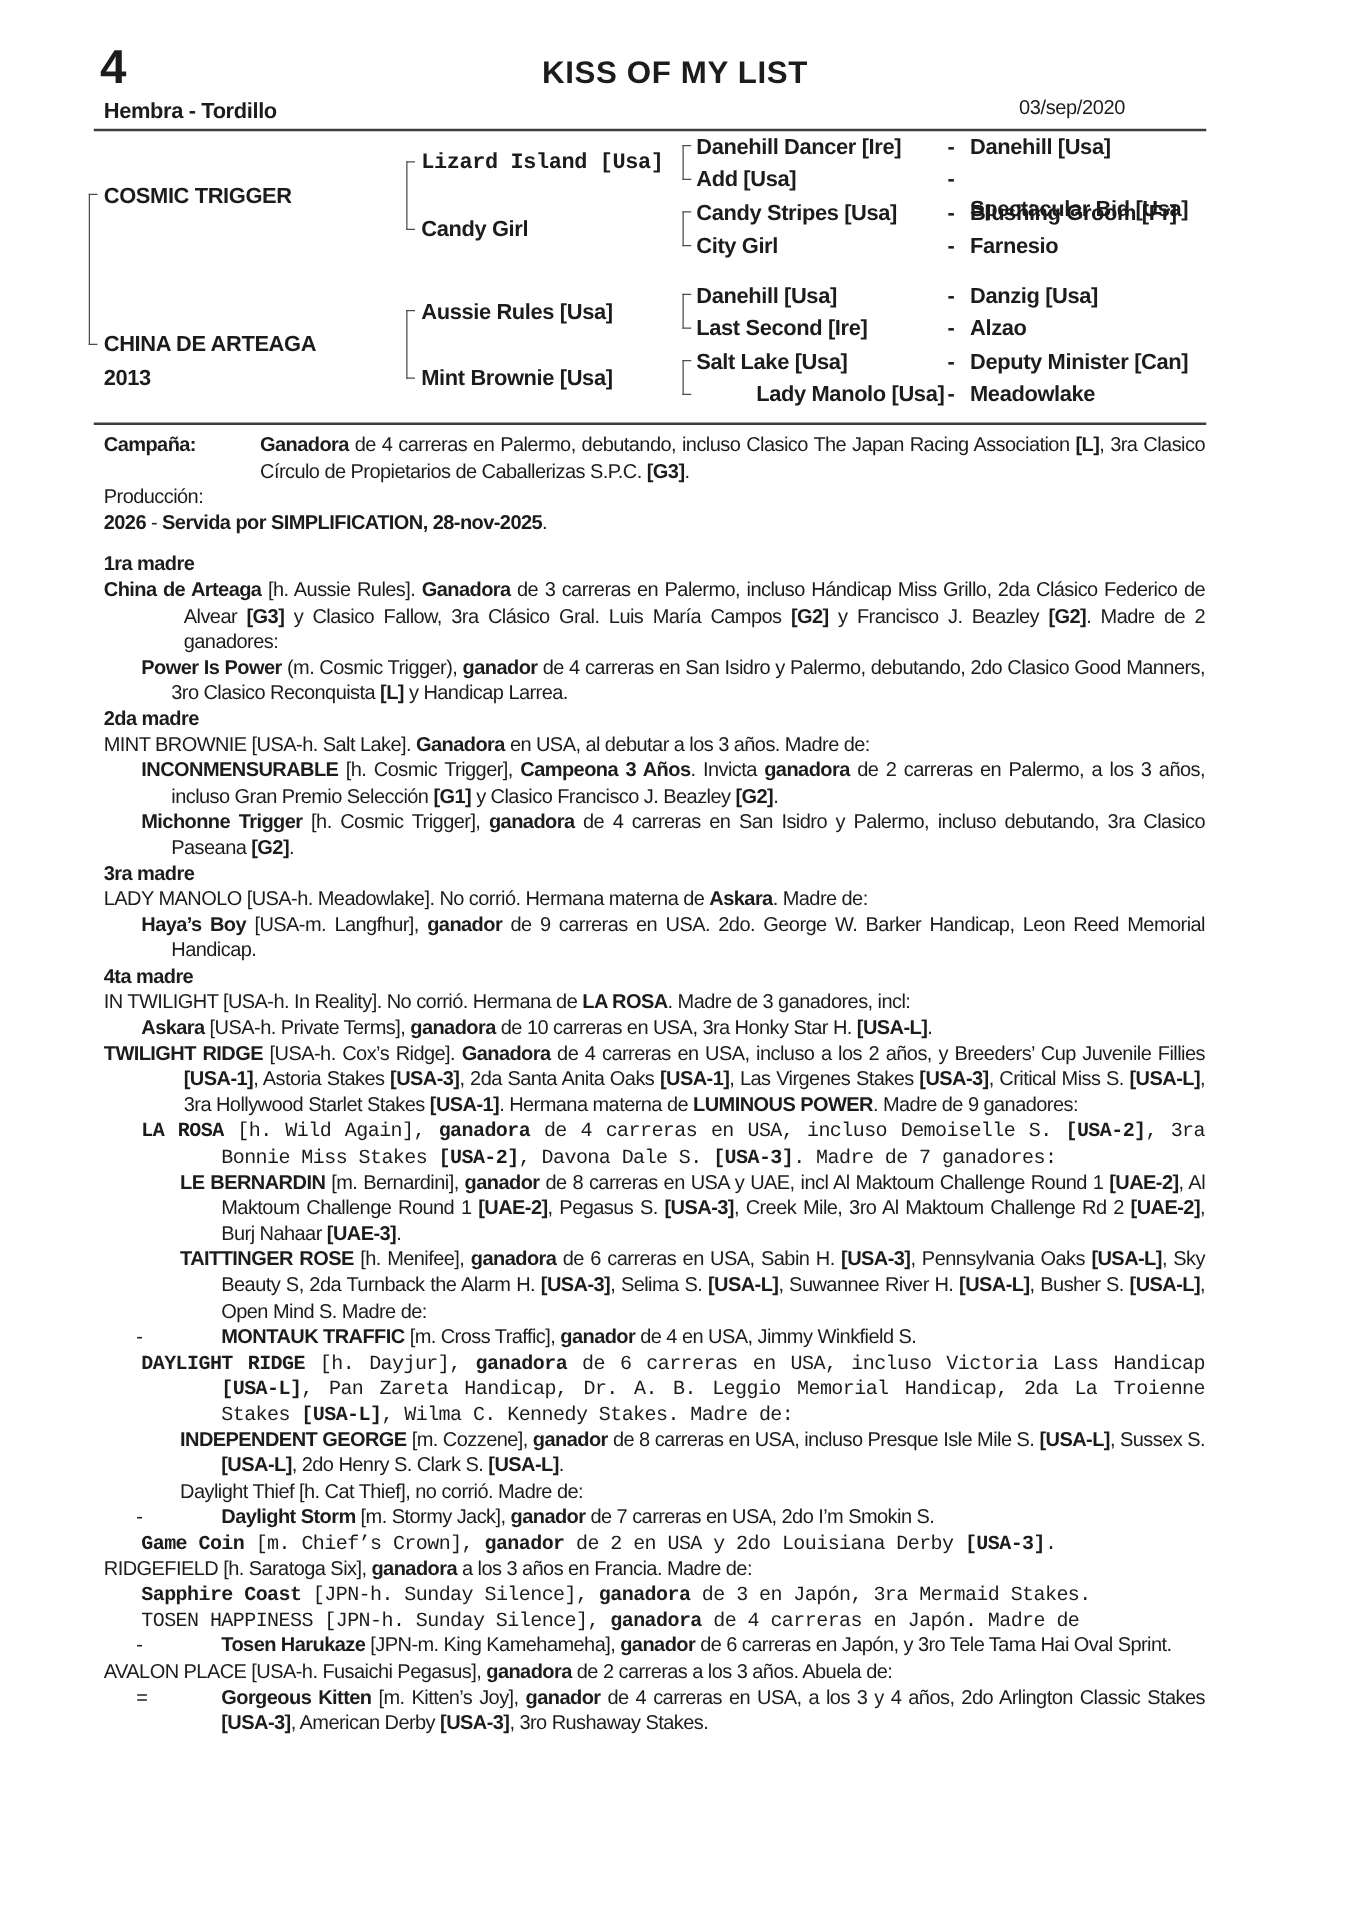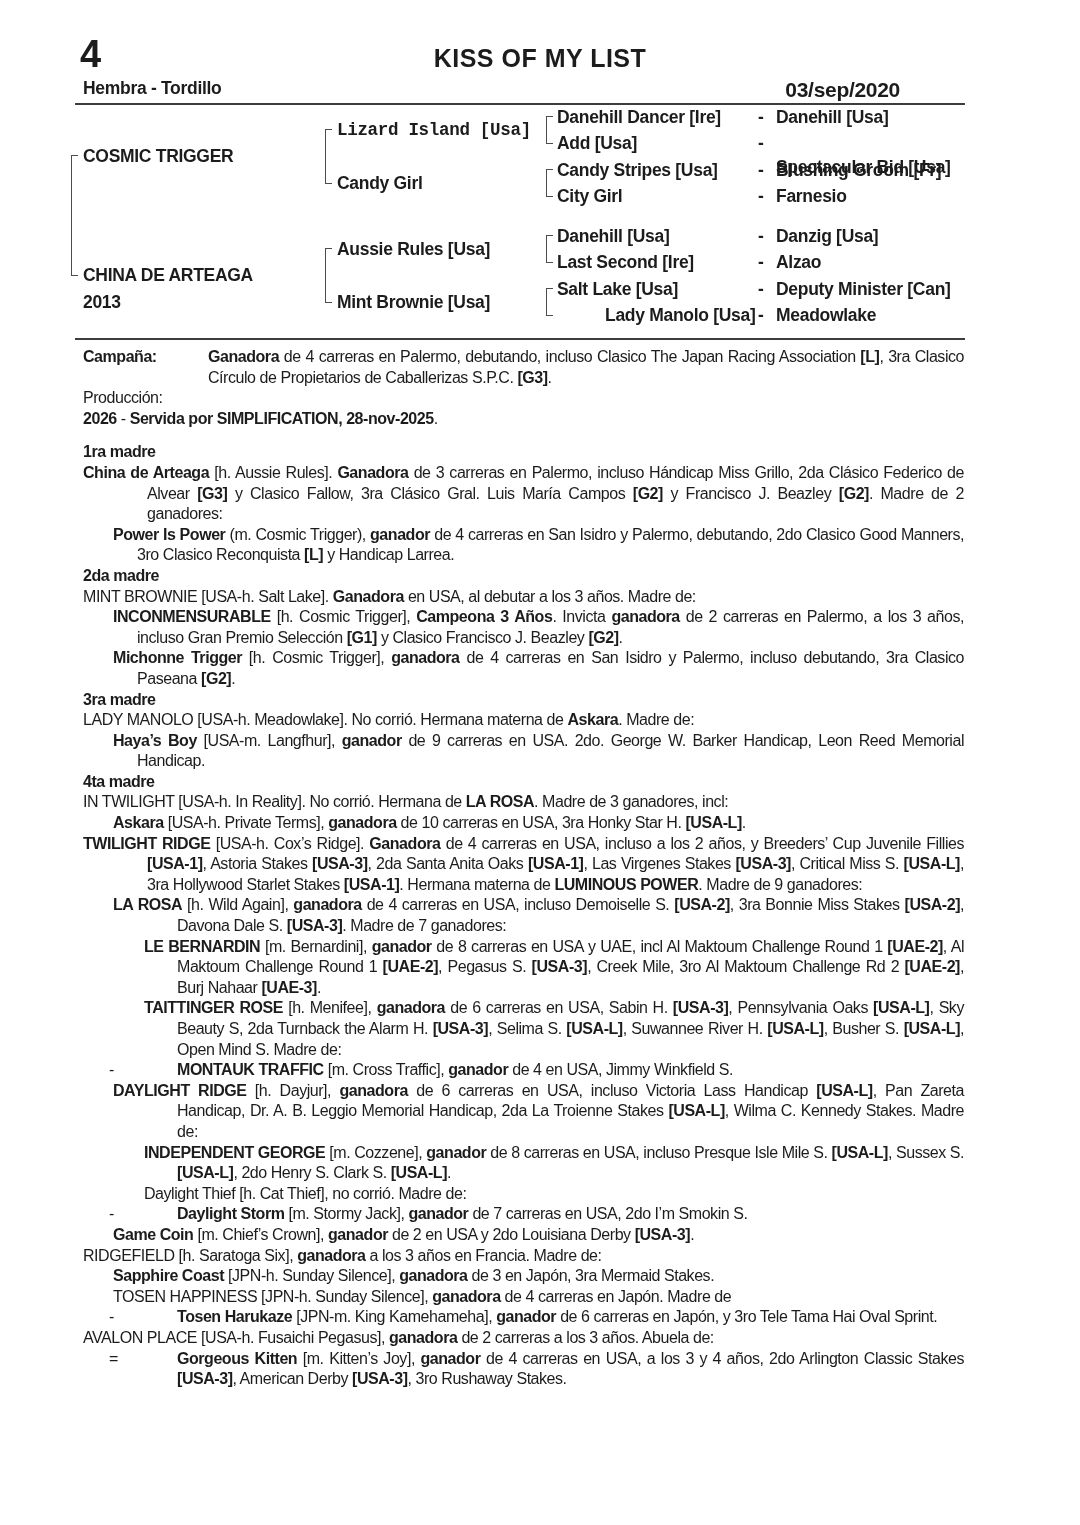--- a/index.html
+++ b/index.html
@@ -4,21 +4,21 @@
 <style>
   html,body{margin:0;padding:0;background:#ffffff;}
   .page{position:relative;width:1080px;height:1525px;background:#fff;overflow:hidden;
         font-family:"Liberation Sans",sans-serif;color:#1c1c1c;}
   .b{font-weight:bold;}
   
   .lot{position:absolute;left:80px;top:33px;font-size:38px;font-weight:bold;letter-spacing:-1px;}
   .title{position:absolute;left:0;right:0;top:44px;text-align:center;font-size:25px;
          font-weight:bold;letter-spacing:0.5px;}
   .sub-left{position:absolute;left:83px;top:78px;font-size:17.5px;font-weight:bold;letter-spacing:-0.3px;}
-  .sub-right{position:absolute;right:180px;top:78px;font-size:21px;font-weight:bold;letter-spacing:-0.3px;}
+  .sub-right{position:absolute;right:180px;top:78px;font-size:16px;font-weight:normal;letter-spacing:-0.3px;}
   .rule{position:absolute;left:75px;width:890px;border-top:2px solid #3d3d3d;height:0;}
   .rule-top{top:103px;}
   .rule-bottom{top:338px;}
   
   .pedigree{position:absolute;left:0;top:103px;width:1080px;height:235px;}
   .ped-name{position:absolute;white-space:nowrap;font-weight:bold;font-size:17.5px;
             line-height:20px;letter-spacing:-0.3px;}
   .ped-bracket{position:absolute;width:6px;border-left:1.5px solid #4c4c4c;
                border-top:1.5px solid #4c4c4c;border-bottom:1.5px solid #4c4c4c;}
   .ped-dash{position:absolute;font-weight:bold;font-size:17.5px;line-height:20px;}
@@ -26,21 +26,21 @@
   .bodytext{position:absolute;left:83px;top:347px;width:881px;font-size:16px;
             line-height:20.6px;letter-spacing:-0.45px;text-align:justify;}
   .para{margin:0;padding:0;}
   .campaign{position:relative;padding-left:125px;}
   .campaign .clabel{position:absolute;left:0;top:0;font-weight:bold;}
   .prod-label{font-weight:normal;}
   .sections{margin-top:13px;}
   .sec-label{font-weight:bold;}
   .p-l0 {padding-left:64px;text-indent:-64px;}
   .p-l1a{padding-left:54px;text-indent:-24px;}
-  .p-l1b{padding-left:94px;text-indent:-64px;}
+  .p-l1b{padding-left:94px;text-indent:-64px;font-family:Liberation Mono, monospace;}
   .p-l2 {padding-left:94px;text-indent:-33px;}
   .p-dash{padding-left:94px;text-indent:-34px;}
   .marker{display:inline-block;width:34px;}
 </style>
 </head>
 <body>
 
 <div class="page">
   <div class="lot">4</div>
   <div class="title">KISS OF MY LIST</div>

